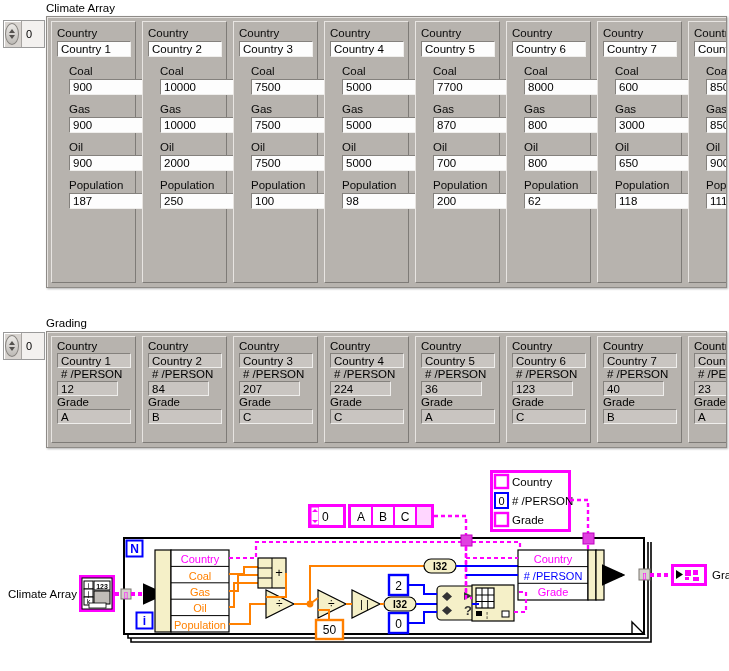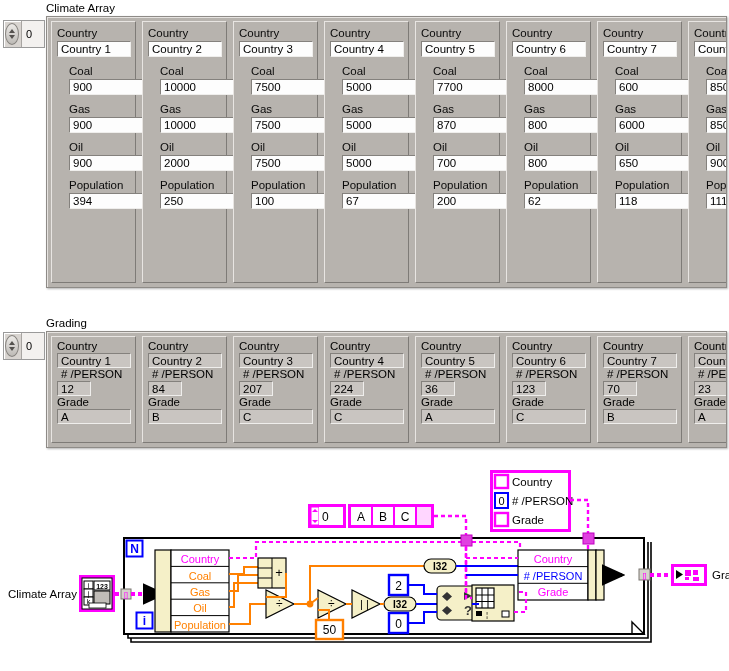--- a/index.html
+++ b/index.html
@@ -72,21 +72,21 @@
     box-sizing:border-box;padding:3px 5px 4px 5px;
   }
   .gfld{
     background:#c9c5c1;height:15px;line-height:14px;
     border-top:1px solid #84817d;border-left:1px solid #84817d;
     border-right:1px solid #efeeec;border-bottom:1px solid #efeeec;
     padding:0 3px;font-size:11.5px;box-sizing:border-box;
     white-space:nowrap;overflow:hidden;
   }
   .gfld.full{width:74px;}
-  .gfld.half{width:34px;}
+  .gfld.half{width:61px;}
   .gcap{font-size:11.5px;line-height:13px;white-space:nowrap;}
   .gcap.ind{padding-left:4px;}
 
   
   #diagram{position:absolute;left:0;top:462px;width:729px;height:209px;}
   #diagram svg{display:block;}
   .bd-txt{font-family:"Liberation Sans","DejaVu Sans",sans-serif;}
 </style>
 </head>
 <body>
@@ -110,21 +110,21 @@
         <div class="cap ind">Coal</div>
         <div class="fld w60">900</div>
         <div class="sp"></div>
         <div class="cap ind">Gas</div>
         <div class="fld w60">900</div>
         <div class="sp"></div>
         <div class="cap ind">Oil</div>
         <div class="fld w60">900</div>
         <div class="sp"></div>
         <div class="cap ind">Population</div>
-        <div class="fld w60">394</div>
+        <div class="fld w60">187</div>
       </div>
       <div class="cel">
         <div class="cap">Country</div>
         <div class="fld w74">Country 2</div>
         <div class="sp"></div>
         <div class="cap ind">Coal</div>
         <div class="fld w60">10000</div>
         <div class="sp"></div>
         <div class="cap ind">Gas</div>
         <div class="fld w60">10000</div>
@@ -158,21 +158,21 @@
         <div class="cap ind">Coal</div>
         <div class="fld w60">5000</div>
         <div class="sp"></div>
         <div class="cap ind">Gas</div>
         <div class="fld w60">5000</div>
         <div class="sp"></div>
         <div class="cap ind">Oil</div>
         <div class="fld w60">5000</div>
         <div class="sp"></div>
         <div class="cap ind">Population</div>
-        <div class="fld w60">67</div>
+        <div class="fld w60">98</div>
       </div>
       <div class="cel">
         <div class="cap">Country</div>
         <div class="fld w74">Country 5</div>
         <div class="sp"></div>
         <div class="cap ind">Coal</div>
         <div class="fld w60">7700</div>
         <div class="sp"></div>
         <div class="cap ind">Gas</div>
         <div class="fld w60">870</div>
@@ -200,21 +200,21 @@
         <div class="fld w60">62</div>
       </div>
       <div class="cel">
         <div class="cap">Country</div>
         <div class="fld w74">Country 7</div>
         <div class="sp"></div>
         <div class="cap ind">Coal</div>
         <div class="fld w60">600</div>
         <div class="sp"></div>
         <div class="cap ind">Gas</div>
-        <div class="fld w60">6000</div>
+        <div class="fld w60">3000</div>
         <div class="sp"></div>
         <div class="cap ind">Oil</div>
         <div class="fld w60">650</div>
         <div class="sp"></div>
         <div class="cap ind">Population</div>
         <div class="fld w60">118</div>
       </div>
       <div class="cel">
         <div class="cap">Country</div>
         <div class="fld w74">Country 8</div>
@@ -291,21 +291,21 @@
         <div class="gfld full">Country 6</div>
         <div class="gcap ind"># /PERSON</div>
         <div class="gfld half">123</div>
         <div class="gcap">Grade</div>
         <div class="gfld full">C</div>
       </div>
       <div class="gel">
         <div class="gcap">Country</div>
         <div class="gfld full">Country 7</div>
         <div class="gcap ind"># /PERSON</div>
-        <div class="gfld half">70</div>
+        <div class="gfld half">40</div>
         <div class="gcap">Grade</div>
         <div class="gfld full">B</div>
       </div>
       <div class="gel">
         <div class="gcap">Country</div>
         <div class="gfld full">Country 8</div>
         <div class="gcap ind"># /PERSON</div>
         <div class="gfld half">23</div>
         <div class="gcap">Grade</div>
         <div class="gfld full">A</div>

